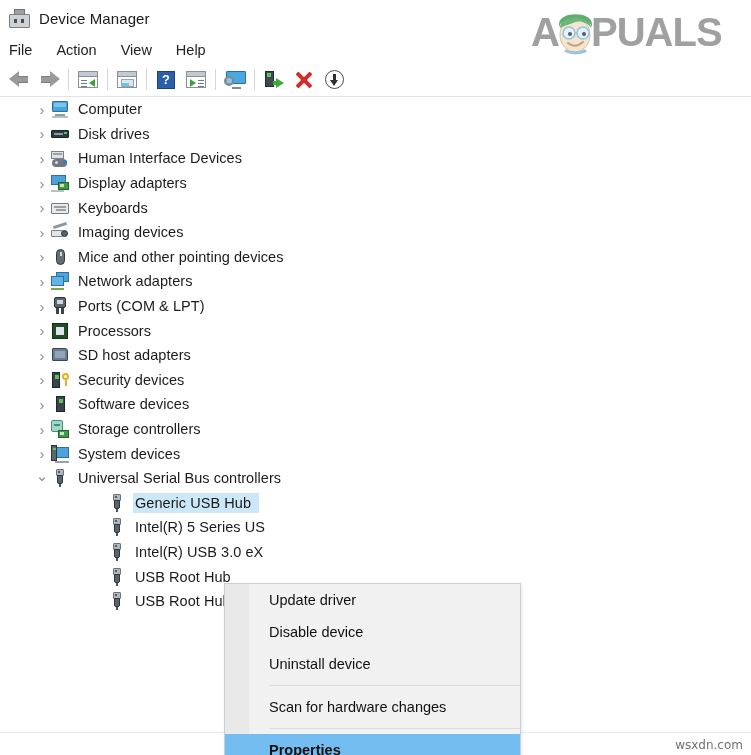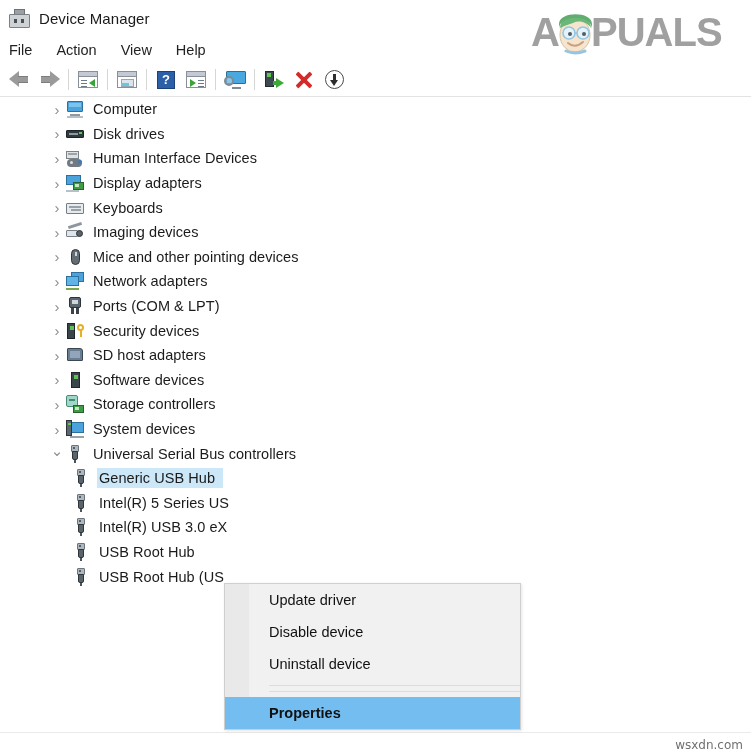--- a/index.html
+++ b/index.html
@@ -298,22 +298,22 @@
     width: 18px; height: 18px;
     flex: 0 0 auto;
     margin-right: 9px;
     position: relative;
   }
   .tree-row .row-label {
     font-size: 14.5px;
     color: #1b1b1b;
     letter-spacing: .05px;
   }
-  .tree-row.level1 { padding-left: 48px; }
-  .tree-row.level2 { padding-left: 72px; }
+  .tree-row.level1 { padding-left: 33px; }
+  .tree-row.level2 { padding-left: 108px; }
   .tree-row.selected .row-label {
     background: #cce7f7;
     padding: 2px 8px 2px 2px;
     margin-left: -2px;
   }
 
   
   .chev-right::before { content: "\203A"; font-size: 15px; line-height: 1; }
   .chev-down::before  { content: "\2304"; font-size: 15px; line-height: 1; position: relative; top: -3px; }
 
@@ -683,41 +683,50 @@
           <span class="c"></span>
           <span class="p1"></span>
           <span class="p2"></span>
         </span>
       </span>
     <span class="row-label">Ports (COM &amp; LPT)</span>
   </div>
 
 
 
+  <div class="tree-row level1">
+    <span class="twisty chev-right"></span>
+    <span class="row-icon">
+        <span class="ic ic-cpu">
+          <span class="c"></span>
+        </span>
+      </span>
+    <span class="row-label">Processors</span>
+  </div>
+
+  <div class="tree-row level1">
+    <span class="twisty chev-right"></span>
+    <span class="row-icon">
+        <span class="ic ic-sd">
+          <span class="c"></span>
+        </span>
+      </span>
+    <span class="row-label">SD host adapters</span>
+  </div>
 
   <div class="tree-row level1">
     <span class="twisty chev-right"></span>
     <span class="row-icon">
         <span class="ic ic-security">
           <span class="t"></span>
           <span class="key"></span>
           <span class="kb"></span>
         </span>
       </span>
     <span class="row-label">Security devices</span>
-  </div>
-
-  <div class="tree-row level1">
-    <span class="twisty chev-right"></span>
-    <span class="row-icon">
-        <span class="ic ic-sd">
-          <span class="c"></span>
-        </span>
-      </span>
-    <span class="row-label">SD host adapters</span>
   </div>
 
   <div class="tree-row level1">
     <span class="twisty chev-right"></span>
     <span class="row-icon">
         <span class="ic ic-software">
           <span class="t"></span>
         </span>
       </span>
     <span class="row-label">Software devices</span>
@@ -815,20 +824,21 @@
   </div>
 
 </div>
 
 <div id="ctxmenu">
   <div class="gutter"></div>
   <div class="ctx-item">Update driver</div>
   <div class="ctx-item">Disable device</div>
   <div class="ctx-item">Uninstall device</div>
   <div class="ctx-sep"></div>
+  <div class="ctx-item">Scan for hardware changes</div>
   <div class="ctx-sep"></div>
   <div class="ctx-item highlight">Properties</div>
 </div>
 
 <svg id="appuals" viewBox="0 0 214 54">
 
   <text x="2" y="44" font-family="Liberation Sans, sans-serif" font-size="40" font-weight="bold" fill="#8c8c8c" letter-spacing="-1">A</text>
   <text x="62" y="44" font-family="Liberation Sans, sans-serif" font-size="40" font-weight="bold" fill="#8c8c8c" letter-spacing="-1">PUALS</text>
 
   <g>

